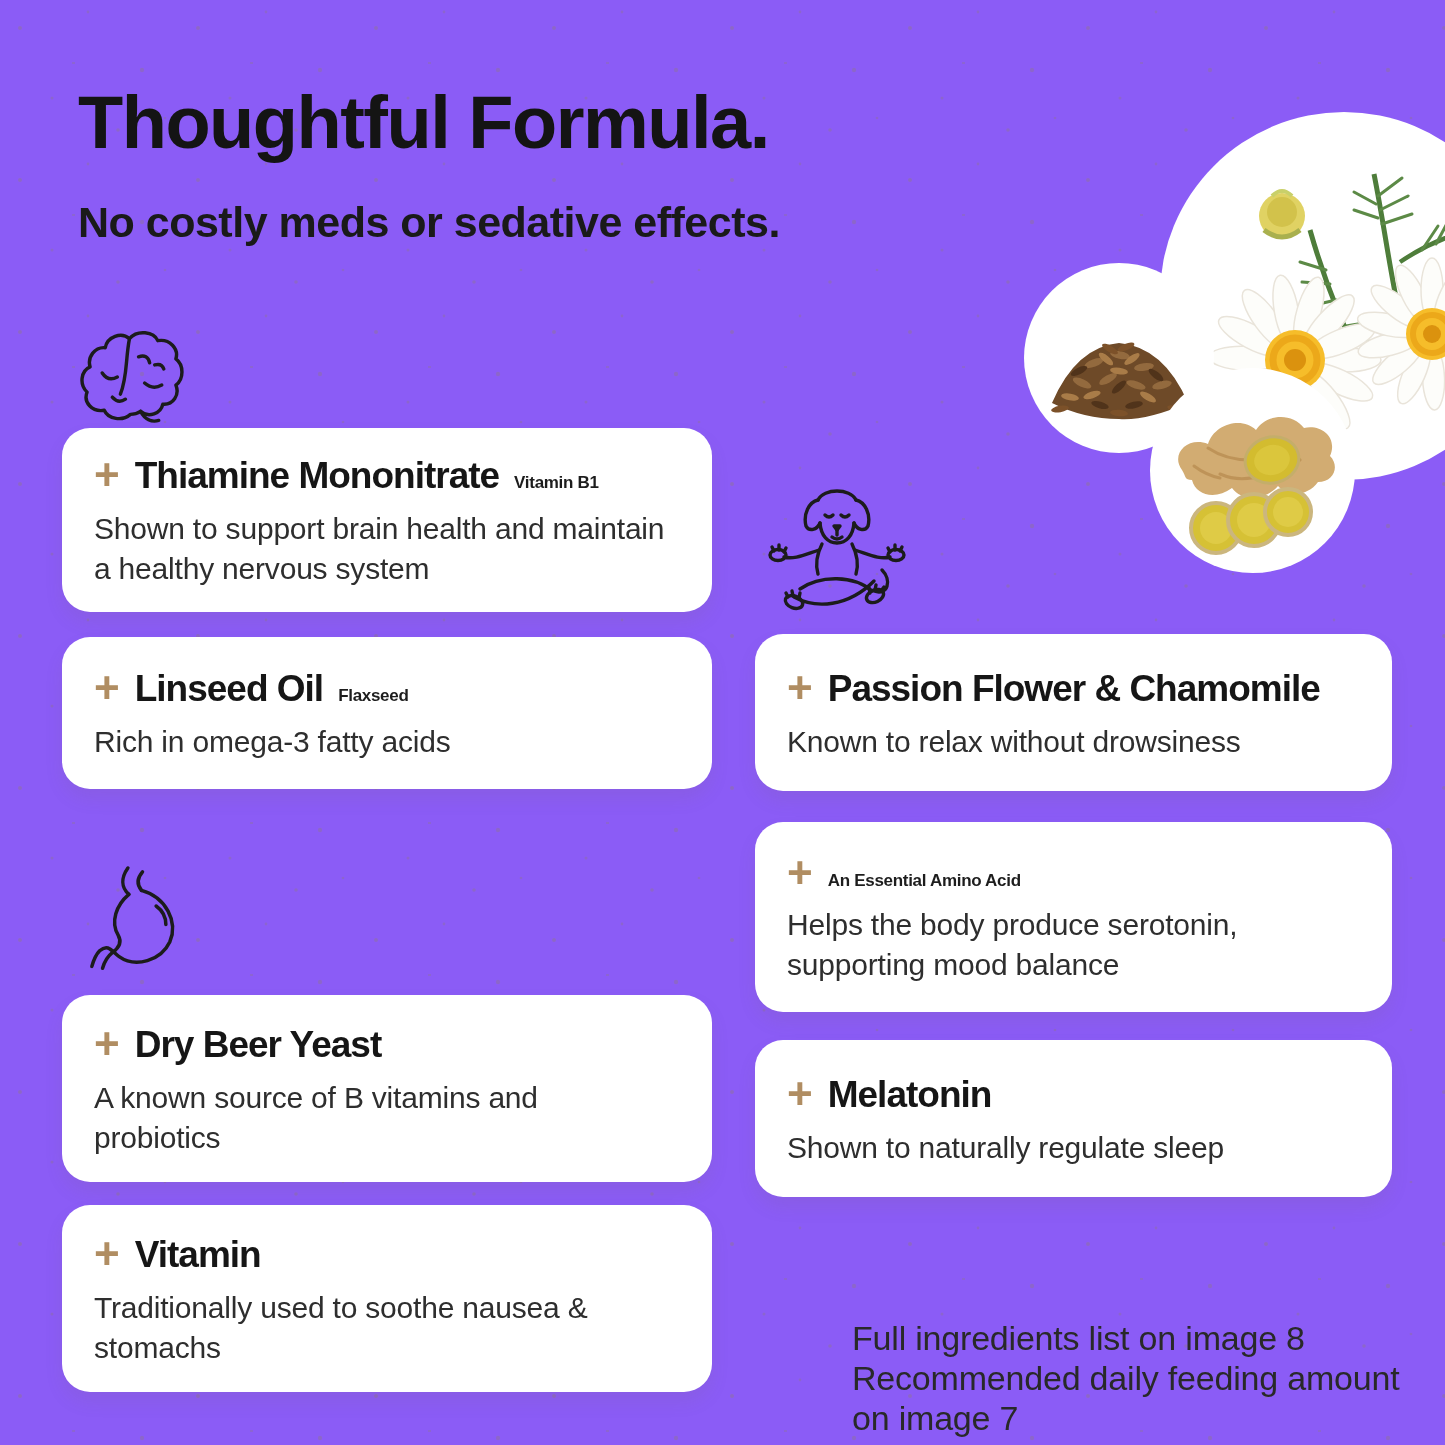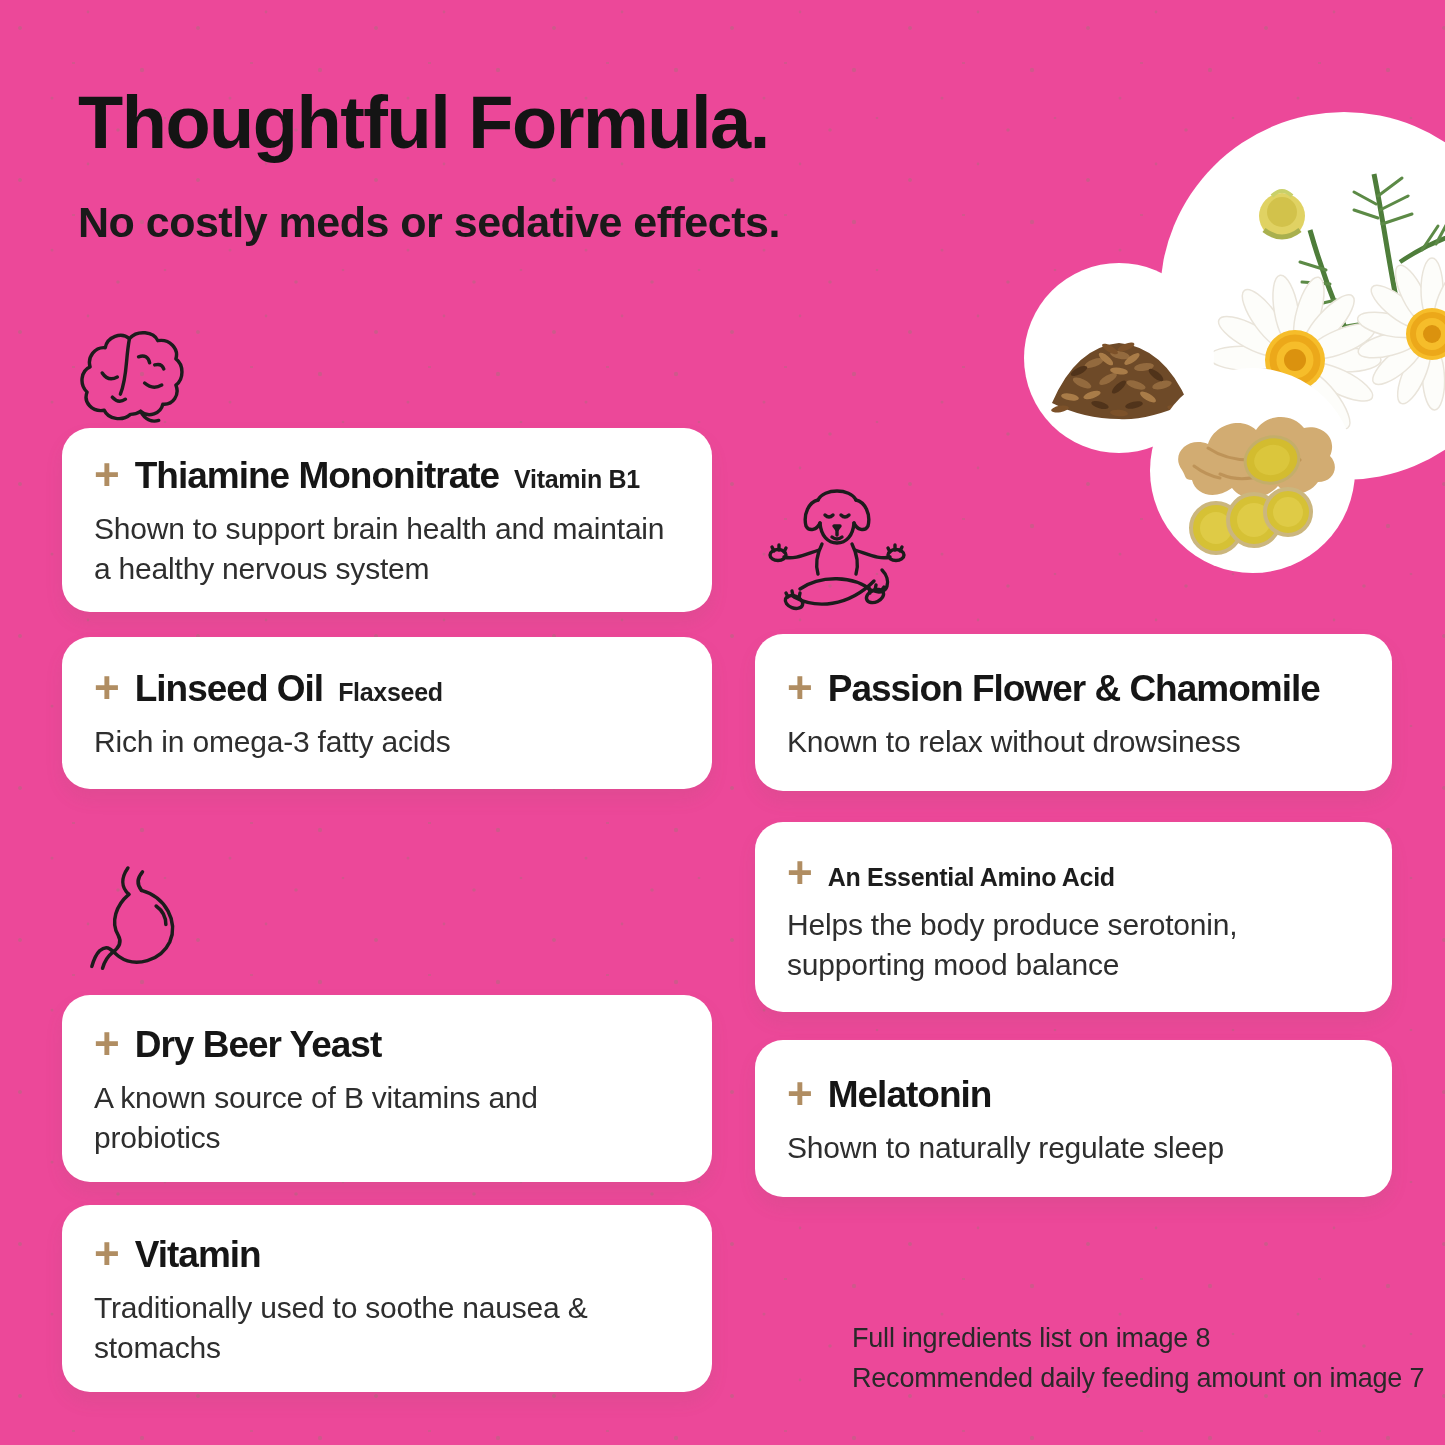--- a/index.html
+++ b/index.html
@@ -1,19 +1,19 @@
 <!DOCTYPE html>
 <html><head>
 <meta charset="utf-8">
 <style>
   html,body{margin:0;padding:0;}
   .canvas{
     position:relative;
     width:1445px;height:1445px;
-    background:#ec4899;
+    background:#8b5cf6;
     overflow:hidden;
     font-family:"Liberation Sans", sans-serif;
     color:#1c1c1c;
     text-decoration:underline;
   }
   .speckles{position:absolute;inset:0;pointer-events:none;}
 
   
   .header{position:absolute;left:78px;top:84px;}
   .title{font-size:74px;font-weight:700;letter-spacing:-1.5px;color:#141414;line-height:1.05;}
@@ -47,27 +47,27 @@
   .card-linseed  {left:62px; top:637px; width:650px;height:152px;}
   .card-beeryeast{left:62px; top:995px; width:650px;height:187px;}
   .card-gingerrow{left:62px; top:1205px;width:650px;height:187px;}
   .card-passion  {left:755px;top:634px; width:637px;height:157px;}
   .card-tryptophan{left:755px;top:822px;width:637px;height:190px;}
   .card-melatonin{left:755px;top:1040px;width:637px;height:157px;}
 
   .card-heading{display:flex;align-items:baseline;gap:15px;}
   .plus{font-size:44px;font-weight:700;color:#b08d62;line-height:1;transform:translateY(2px);}
   .card-title{font-size:37px;font-weight:700;letter-spacing:-1px;color:#161616;white-space:nowrap;}
-  .card-sub{font-size:25px;font-weight:600;letter-spacing:-0.3px;color:#1d1d1d;white-space:nowrap;}
+  .card-sub{font-size:17px;font-weight:600;letter-spacing:-0.3px;color:#1d1d1d;white-space:nowrap;}
   .card-sub:empty{display:none;}
   .card-body{font-size:30px;font-weight:400;color:#2e2e2e;line-height:1.33;max-width:575px;letter-spacing:-0.2px;}
 
   
   .footer{position:absolute;left:852px;top:1318px;}
-  .footer-line{font-size:27px;color:#292929;line-height:40px;letter-spacing:-0.2px;}
+  .footer-line{font-size:34px;color:#292929;line-height:40px;letter-spacing:-0.2px;}
 </style>
 </head>
 <body>
 
 <div class="canvas">
 
   <svg class="speckles" width="1445" height="1445" xmlns="http://www.w3.org/2000/svg">
     <defs>
       <pattern id="spk" width="178" height="152" patternUnits="userSpaceOnUse">
         <circle cx="20" cy="28" r="2" fill="#8f7c6e" opacity="0.35"></circle>

